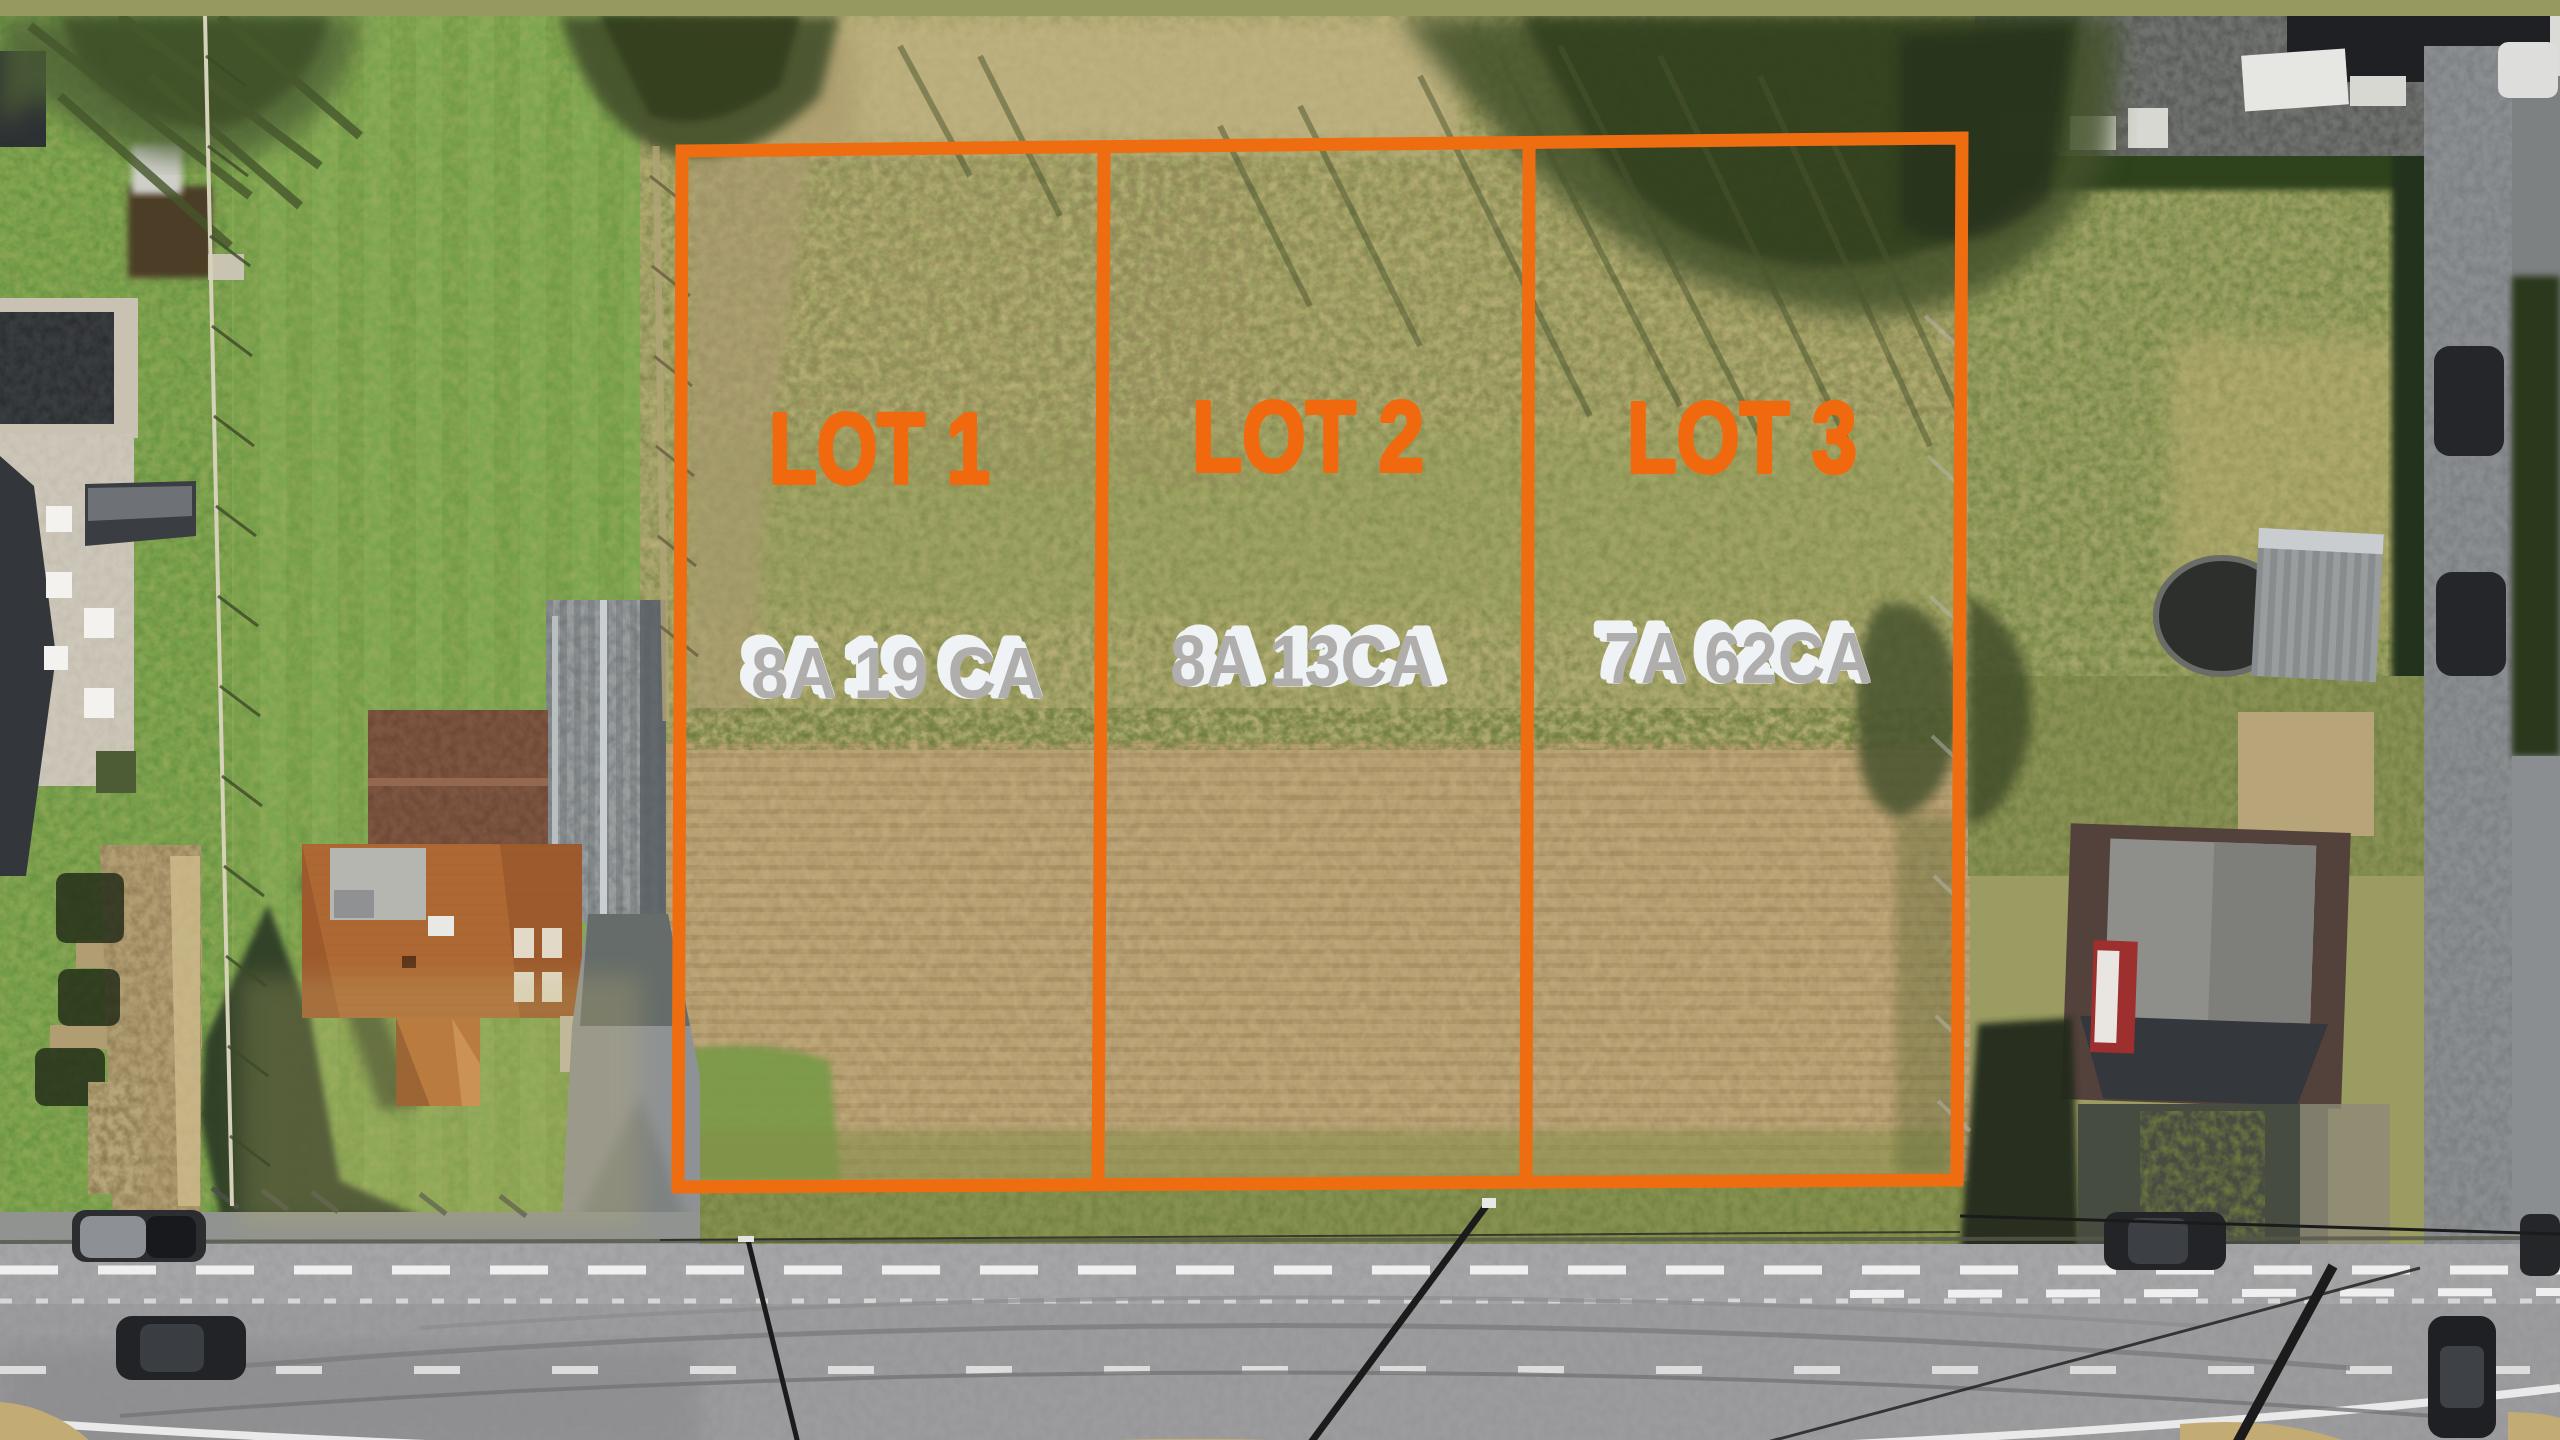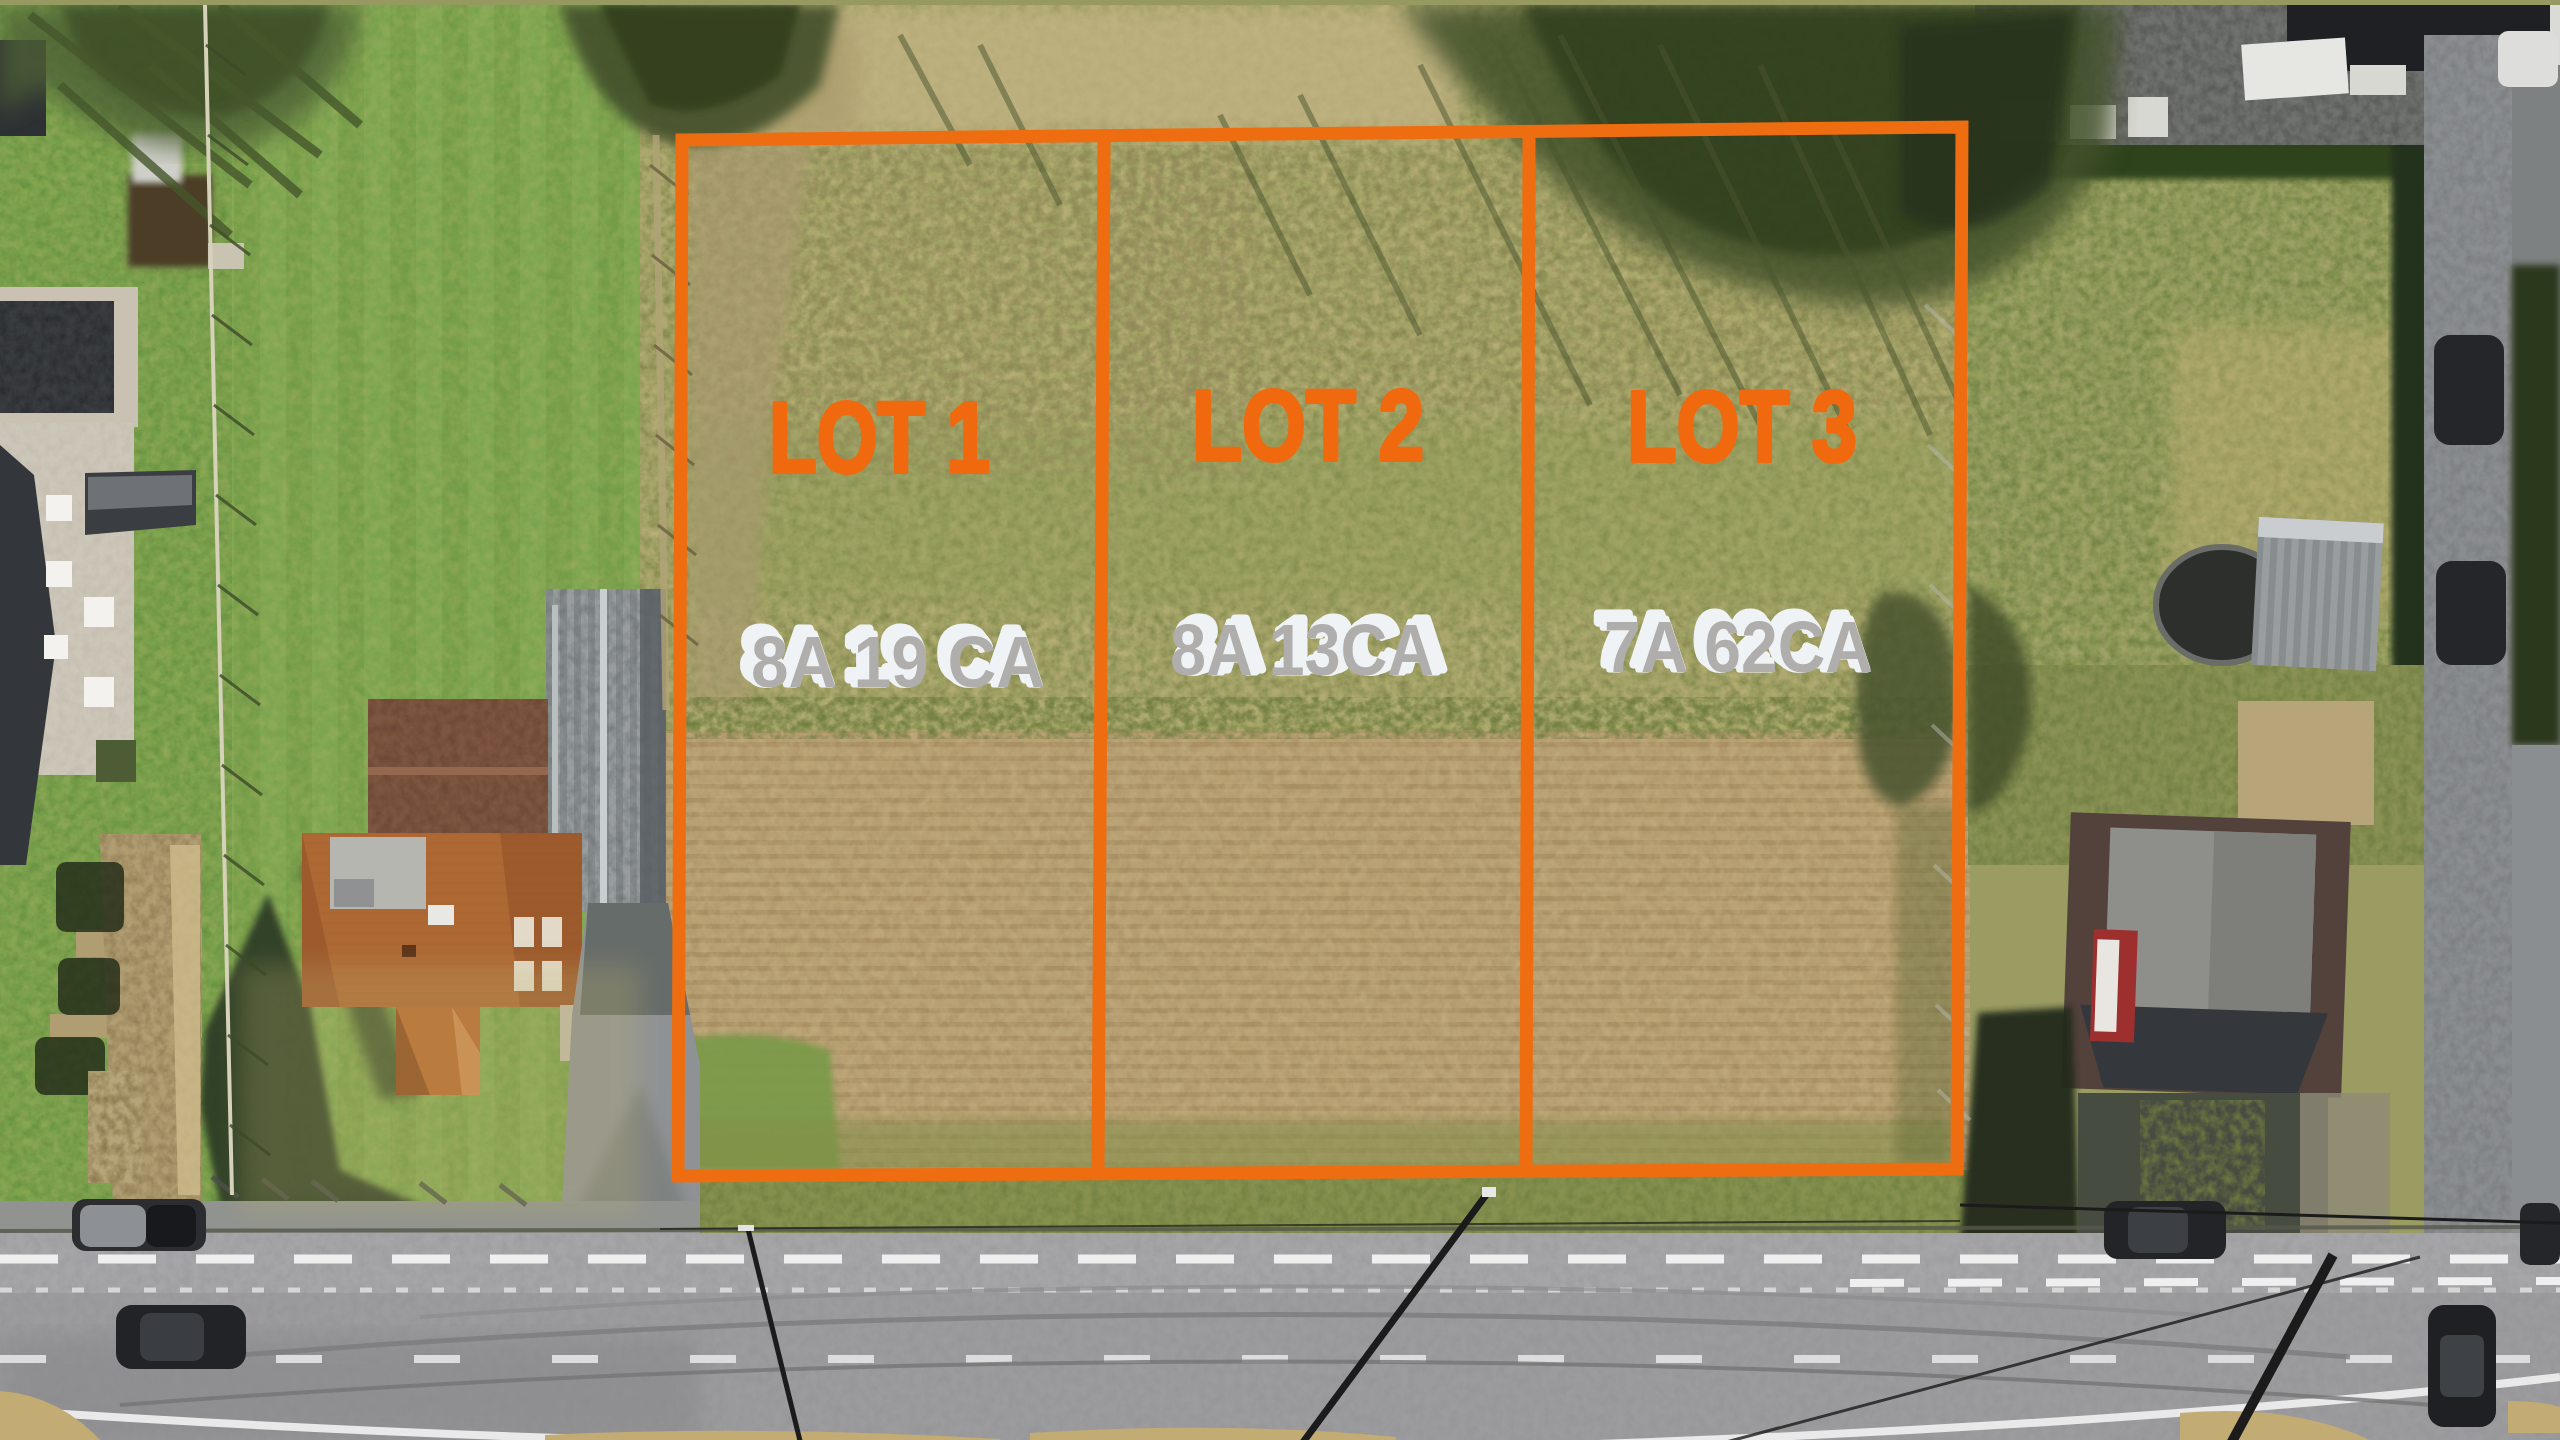--- a/index.html
+++ b/index.html
@@ -1,16 +1,16 @@
 <!DOCTYPE html>
 <html><head>
 <meta charset="utf-8">
 <style>
 html,body{margin:0;padding:0;width:2560px;height:1440px;overflow:hidden;background:#979a60;}
-#scene{position:absolute;top:5px;left:0;width:2560px;height:1324px;font-family:"Liberation Sans",sans-serif;}
+#scene{position:absolute;top:16px;left:0;width:2560px;height:1324px;font-family:"Liberation Sans",sans-serif;}
 #scene svg{position:absolute;top:0;left:0;}
 </style>
 </head>
 <body>
 <div id="scene">
 <svg width="2560" height="1440" viewBox="0 0 2560 1440">
 <defs>
 <filter id="speckD" x="0" y="0" width="100%" height="100%">
 <feTurbulence type="fractalNoise" baseFrequency="0.11 0.12" numOctaves="3" seed="11" result="n"></feTurbulence>
 <feColorMatrix in="n" type="matrix" values="0 0 0 0 0  0 0 0 0 0  0 0 0 0 0  1.8 0 0 0 -0.55" result="a"></feColorMatrix>

